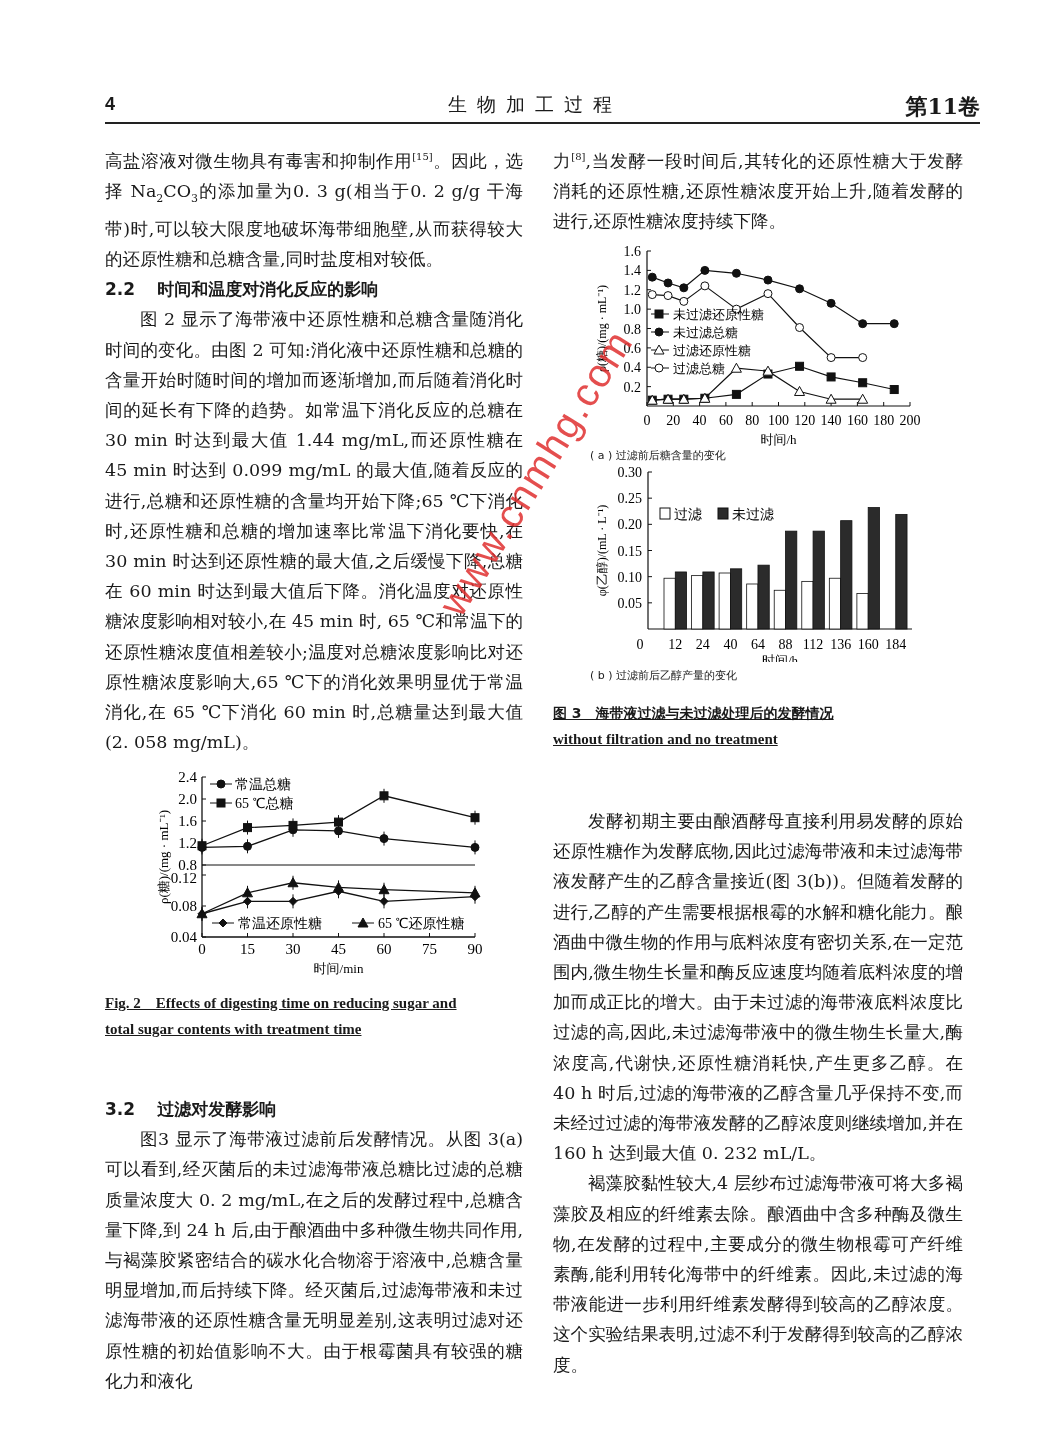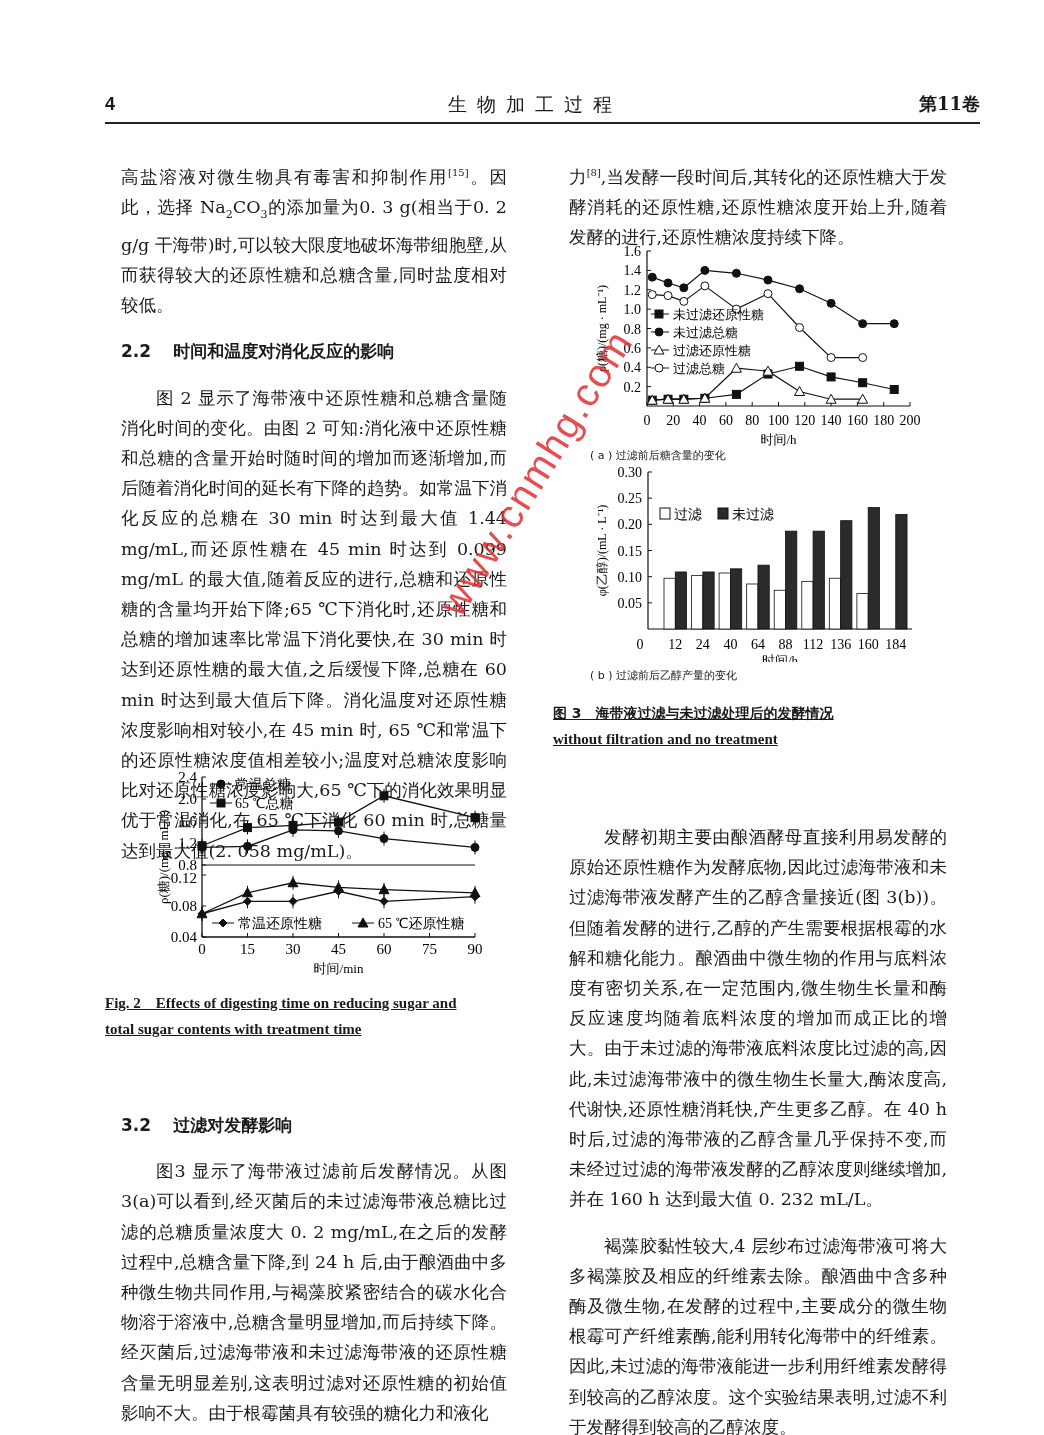--- a/index.html
+++ b/index.html
@@ -1,23 +1,23 @@
 <!DOCTYPE html>
 <html><head>
 <meta charset="utf-8">
 <style>
   html, body { margin:0; padding:0; background:#fff; }
   body { width:1044px; height:1435px; position:relative; overflow:hidden; color:#1a1a1a;
          font-family: "DejaVu Serif", "Liberation Serif", serif; }
   .hdr { position:absolute; left:105px; right:64px; top:92px; height:30px; border-bottom:2px solid #222; }
   .hdr .pg { position:absolute; left:0; top:2px; font-size:18px; font-weight:bold; font-family:"Liberation Sans", sans-serif; }
   .hdr .jt { position:absolute; left:0; right:15px; text-align:center; top:0; font-size:19px; letter-spacing:10px; }
-  .hdr .vol { position:absolute; right:0; top:0; font-size:18px; font-weight:bold; }
+  .hdr .vol { position:absolute; right:0; top:0; font-size:22px; font-weight:bold; }
   .col { position:absolute; font-size:17.5px; line-height:30.2px; text-align:justify; }
-  .col p { margin:16px; }
+  .col p { margin:0; }
   .indent { text-indent:2em; }
   .sec { font-weight:bold; font-family:"DejaVu Sans", sans-serif; font-size:17px; }
   .sec .num { margin-right:22px; }
   sup { font-size:10px; }
   sub { font-size:11px; }
   .cap { position:absolute; font-weight:bold; font-size:14px; line-height:26px;text-decoration:underline; }
   .cap .zh { font-family:"DejaVu Sans", sans-serif; }
   .cap .en { font-family:"Liberation Serif", serif; font-size:15px; }
   .subcap { position:absolute; text-align:left; font-size:11px; font-family:"DejaVu Sans", sans-serif; }
   svg text { font-family:"Liberation Serif", serif; }

